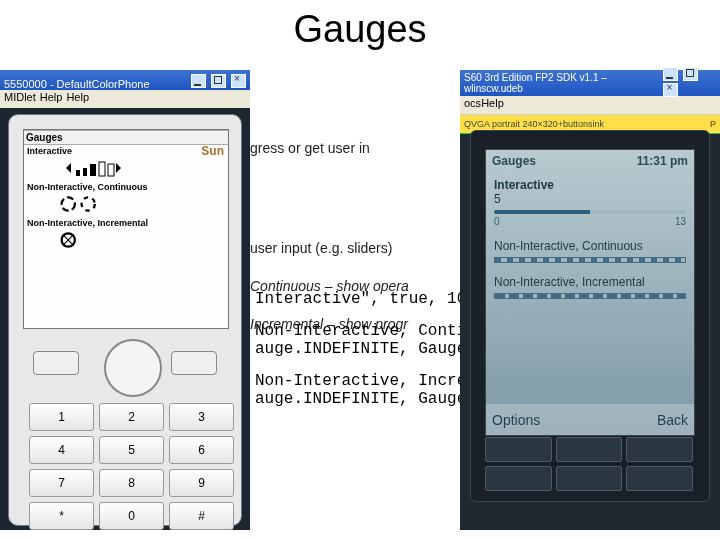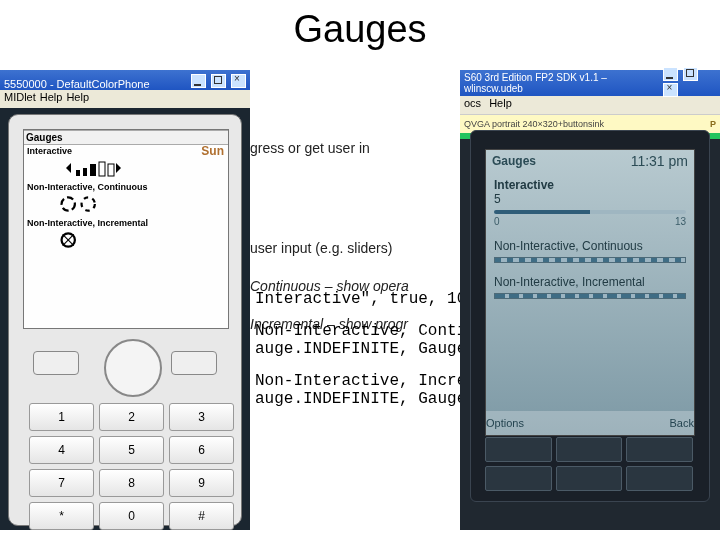--- a/index.html
+++ b/index.html
@@ -32,31 +32,31 @@
   
   .navring{position:absolute;left:95px;top:224px;width:54px;height:54px;border:2px solid #888;border-radius:50%;background:#f4f4f4}
   .soft{position:absolute;top:236px;width:44px;height:22px;border:1px solid #888;border-radius:4px;background:#efefef}
   .softL{left:24px}.softR{right:24px}
   .keys{position:absolute;left:20px;top:288px;width:205px;display:grid;grid-template-columns:repeat(3,1fr);gap:5px}
   .key{height:26px;border:1px solid #999;border-radius:3px;background:linear-gradient(#fff,#e5e5e5);text-align:center;font-size:12px;line-height:26px}
 
   
   .emu2{position:absolute;right:0;top:70px;width:260px;height:460px;background:#202830;font-size:10px}
   .emu2 .titlebar{height:20px;background:linear-gradient(#3d72d0,#1f55c2);color:#fff;display:flex;align-items:center;justify-content:space-between;padding:3px 4px;font-size:10px}
-  .emu2 .menubar{height:16px;background:#ece9d8;font-size:11px;color:#000;display:flex;gap:8px;padding:1px 4px}
-  .emu2 .toolbar{height:18px;background:#fef9c3;border-top:1px solid #ccc;border-bottom:6px solid #22c55e;display:flex;align-items:center;font-size:9px;color:#444;gap:8px;padding:0 4px}
+  .emu2 .menubar{height:16px;background:#ece9d8;font-size:11px;color:#000;display:flex;padding:1px 4px}
+  .emu2 .toolbar{height:18px;background:#fde047;border-top:1px solid #ccc;border-bottom:1px solid #22c55e;display:flex;align-items:center;font-size:9px;color:#444;gap:8px;padding:0 4px}
   .device2{position:absolute;left:10px;top:60px;width:238px;height:370px;background:#1a2028;border:1px solid #3a4450;border-radius:6px}
   .screen2{position:absolute;left:14px;top:18px;width:208px;height:285px;background:linear-gradient(#b8cad0,#7d99a5);border:1px solid #444}
   .hdr2{height:22px;display:flex;align-items:center;justify-content:space-between;font-size:12px;padding:0 6px;color:#2b4b55;font-weight:700}
   .section2{padding:6px 8px;font-size:12px;color:#213b44}
   .section2 .ttl{font-weight:700}
   .slider2{height:4px;background:#456;background:linear-gradient(90deg,#2f5d78 50%,#9fb6c1 50%);border-radius:2px;margin-top:4px}
   .sclab{display:flex;justify-content:space-between;font-size:10px;color:#3b5c68;margin-top:2px}
   .pbar2{height:4px;border:1px solid #4d6a78;margin-top:4px;background:repeating-linear-gradient(90deg,#3f6d85 0 6px,#9cb5c2 6px 12px)}
-  .btm2{position:absolute;bottom:0;height:24px;width:100%;display:flex;justify-content:space-between;align-items:center;font-size:11px;color:#244450;padding:0 0;background:rgba(255,255,255,.25);box-sizing:border-box}
+  .btm2{position:absolute;bottom:0;height:31px;width:100%;display:flex;justify-content:space-between;align-items:center;font-size:14px;color:#244450;padding:0 6px;background:rgba(255,255,255,.25);box-sizing:border-box}
   .keypad2{position:absolute;left:14px;bottom:10px;width:208px;height:54px;display:grid;grid-template-columns:repeat(3,1fr);gap:4px}
   .k2{background:#2a3640;border:1px solid #4b5a66;border-radius:2px}
 
   svg.bar-icon{width:100%;height:20px}
 </style>
 </head>
 <body>
 
 <div class="slide">
 
@@ -167,21 +167,21 @@
     <div class="toolbar">
       <span>QVGA portrait 240×320+buttonsink</span>
       <span style="margin-left:auto;color:#8a6d1c;font-weight:700">P</span>
     </div>
     <div style="font-size:9px;color:#ddd;padding:2px 12px">Keypad 0+*</div>
 
     <div class="device2">
       <div class="screen2">
         <div class="hdr2">
           <span>Gauges</span>
-          <span style="font-weight:400;font-size:14px">11:31 pm</span>
+          <span style="font-weight:700;font-size:12px">11:31 pm</span>
         </div>
         <div class="section2">
           <div class="ttl">Interactive</div>
           <div>5</div>
           <div class="slider2"></div>
           <div class="sclab">
             <span>0</span>
             <span>13</span>
           </div>
         </div>

